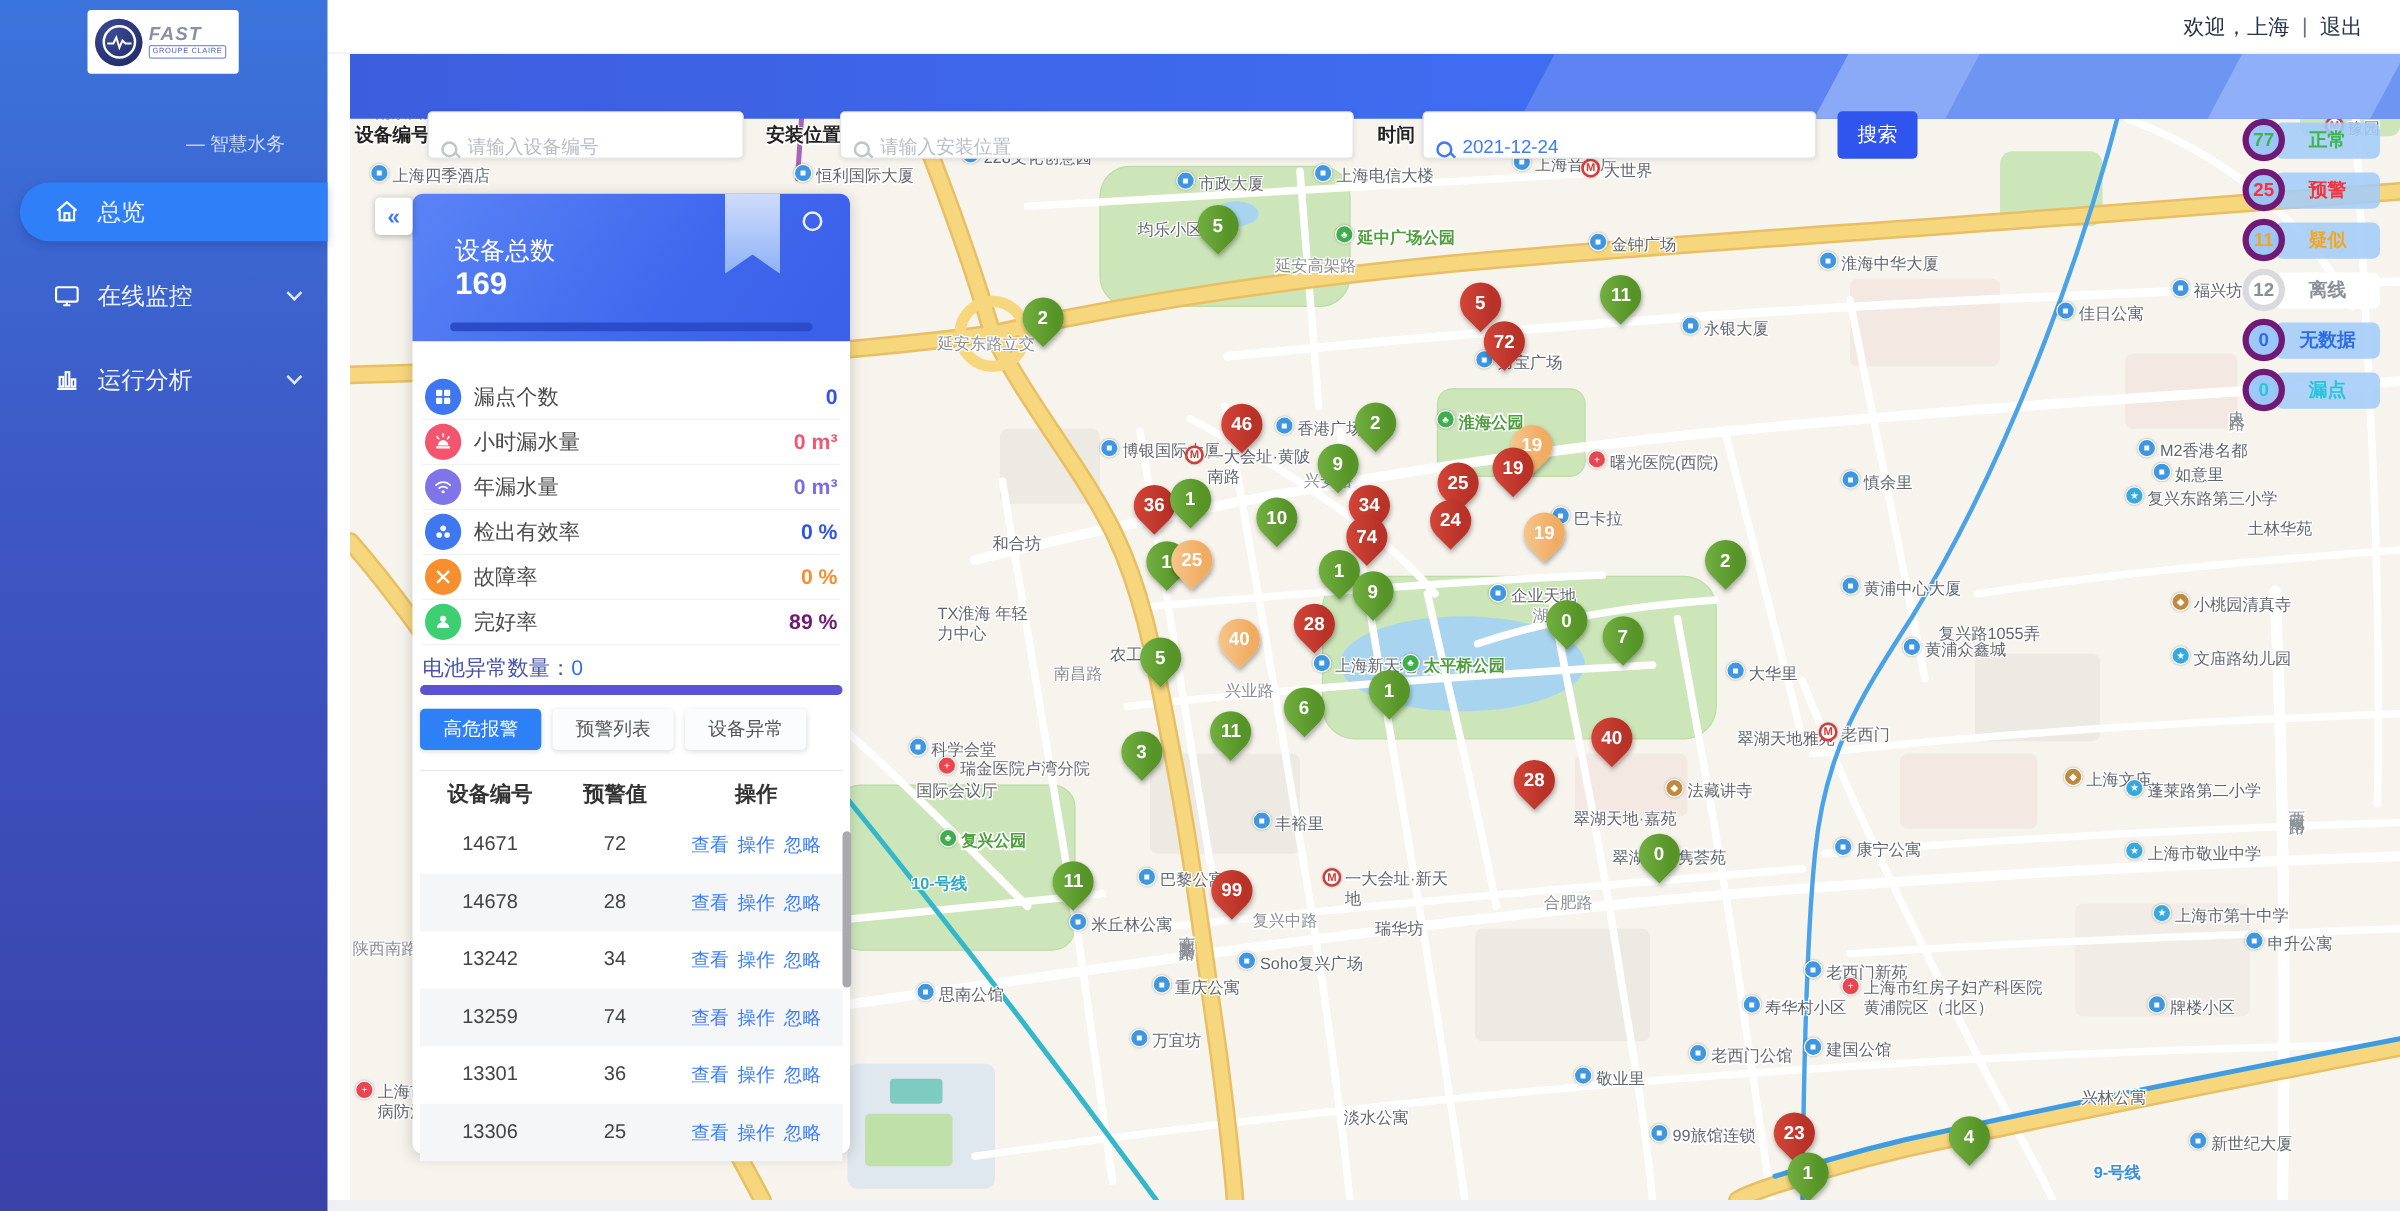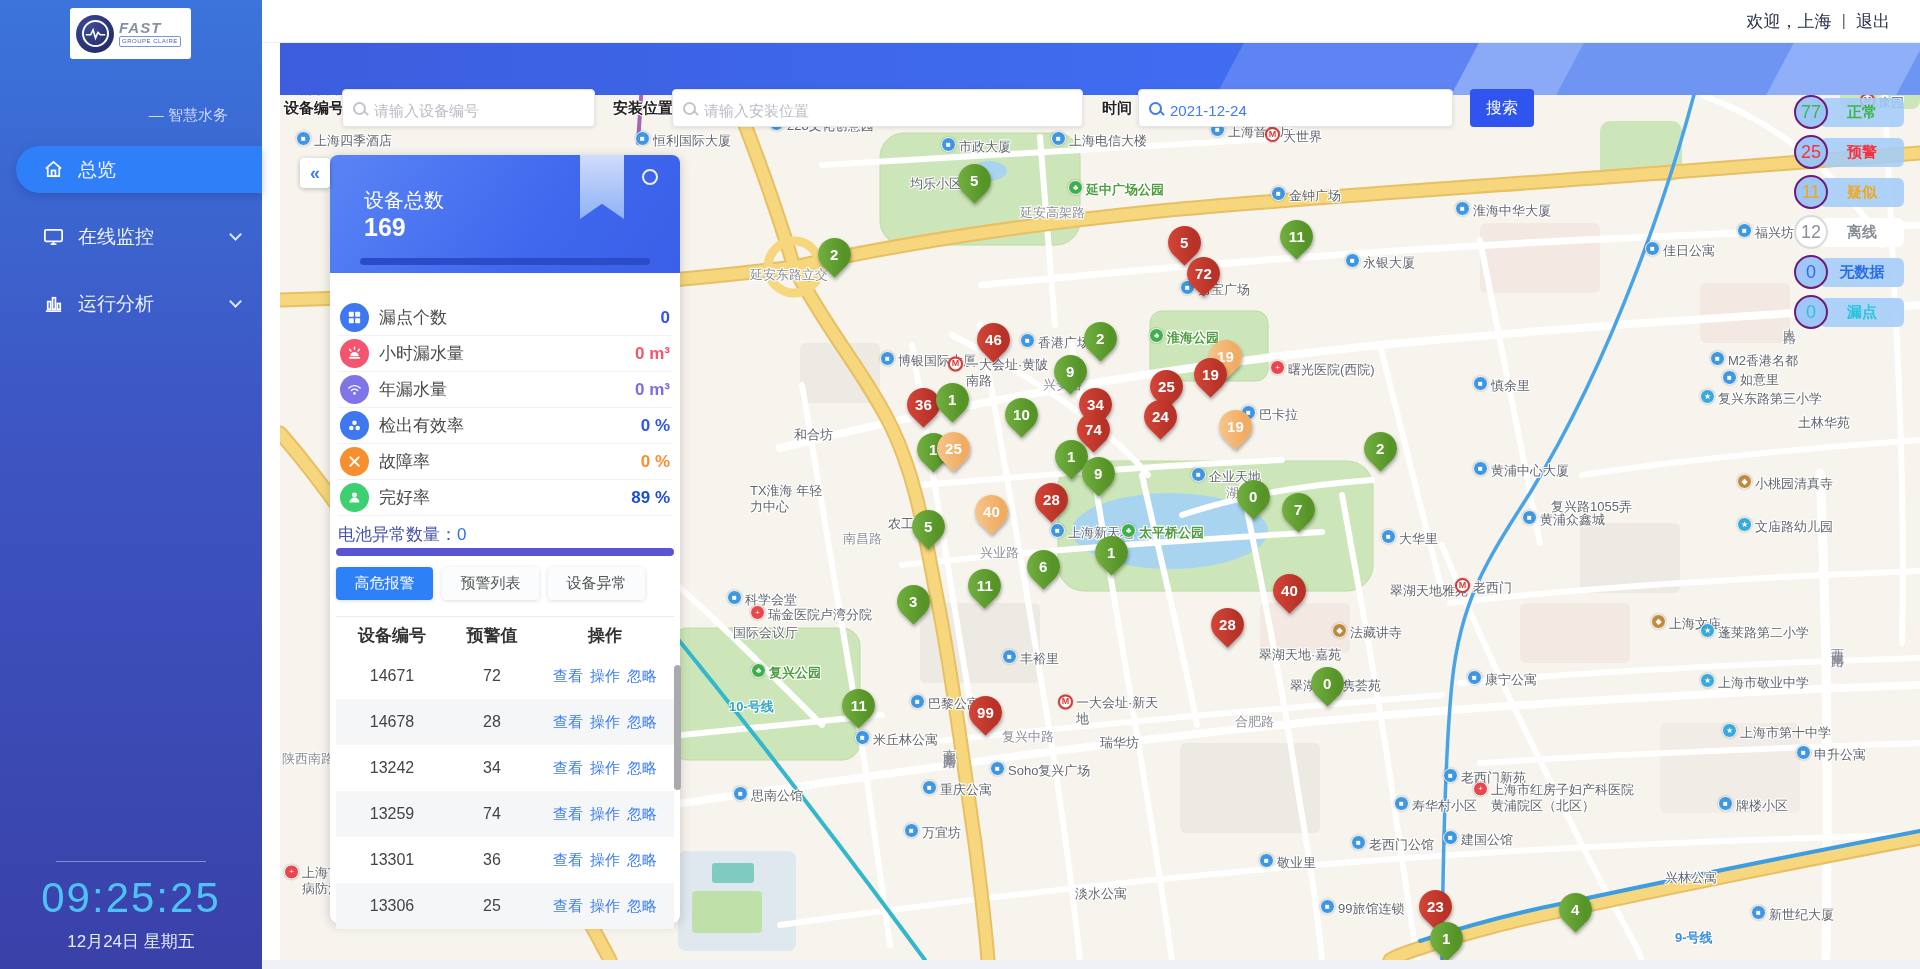--- a/index.html
+++ b/index.html
@@ -48,21 +48,21 @@
   .b1 { left:950px; width:250px; background:#5d84f2; }
   .b2 { left:1185px; width:105px; background:#8aa9f6; }
   .b3 { left:1275px; width:400px; background:#6f95f3; }
   .b4 { left:1500px; width:130px; background:#8fb0f8; }
 
   
   .search-row { position:absolute; left:0; top:0; right:0; height:0; z-index:9; }
   .s-label { position:absolute; top:56px; font-size:15px; font-weight:bold; color:#222;
     text-shadow:1px 0 #fff,-1px 0 #fff,0 1px #fff,0 -1px #fff,1px 1px #fff,-1px -1px #fff; }
   .s-input { position:absolute; top:46px; height:38px; background:#fff; border:1px solid #e3e5e9; border-radius:4px;
-    box-shadow:0 1px 4px rgba(0,0,0,.10); display:flex; align-items:flex-start; padding:12px 10px; gap:8px; }
+    box-shadow:0 1px 4px rgba(0,0,0,.10); display:flex; align-items:flex-end; padding:0 10px; gap:8px; }
   .s-input input { border:none; outline:none; flex:1; font-size:15px; color:#333; background:transparent; font-family:inherit; }
   .s-input input::placeholder { color:#b9bdc6; }
   .s-input.time input { color:#3f7bf5; }
   .mag { width:13px; height:13px; border:2px solid #c0c4cc; border-radius:50%; position:relative; flex:none; }
   .mag::after { content:""; position:absolute; width:6px; height:2px; background:#c0c4cc; transform:rotate(45deg); right:-5px; bottom:-1px; }
   .s-input.time .mag { border-color:#3f7bf5; } .s-input.time .mag::after { background:#3f7bf5; }
   .search-btn { position:absolute; top:46px; left:1190px; width:64px; height:38px; background:#2f55ee; color:#fff;
     font-size:16px; border:none; border-radius:4px; cursor:pointer; z-index:9; font-family:inherit; }
 
   
@@ -81,22 +81,22 @@
   .marker { position:absolute; width:33px; height:33px; border-radius:50% 50% 50% 0; transform:rotate(-45deg);
     display:flex; align-items:center; justify-content:center; z-index:5; cursor:pointer;
     box-shadow:-1px 2px 4px rgba(0,0,0,.35); }
   .marker .mv { transform:rotate(45deg); color:#fff; font-weight:bold; font-size:15px; }
   .m-normal  { background:linear-gradient(135deg,#7ab648 0%,#569427 70%); }
   .m-alarm   { background:linear-gradient(135deg,#da4a3c 0%,#b83228 70%); }
   .m-suspect { background:linear-gradient(135deg,#f8cb95 0%,#f0ac62 70%); }
 
   
   .lg-item { position:absolute; right:16px; display:flex; align-items:center; z-index:10; cursor:pointer; }
-  .lg-circle { width:34px; height:34px; border-radius:50%; background:rgba(150,195,247,.92); border:2px solid #701a75;
-    display:flex; align-items:center; justify-content:center; font-size:18px; font-weight:normal; z-index:2; }
+  .lg-circle { width:34px; height:34px; border-radius:50%; background:rgba(150,195,247,.92); border:5px solid #701a75;
+    display:flex; align-items:center; justify-content:center; font-size:15px; font-weight:bold; z-index:2; }
   .lg-pill { margin-left:-8px; min-width:84px; text-align:center; padding:5px 10px; border-radius:6px;
     background:rgba(163,204,248,.88); font-size:15px; font-weight:bold; }
   .lg-white .lg-circle { background:#fff; border-color:#d8dade; }
   .lg-white .lg-pill { background:rgba(255,255,255,.96); }
 
   
   .collapse-btn { position:absolute; left:20px; top:115px; width:30px; height:30px; background:#fff; border-radius:4px;
     box-shadow:0 1px 5px rgba(0,0,0,.25); display:flex; align-items:center; justify-content:center;
     color:#3b7cf6; font-size:18px; font-weight:bold; z-index:21; cursor:pointer; }
 
@@ -191,25 +191,20 @@
               <line x1="4" y1="20" x2="20" y2="20"></line>
               <rect x="6" y="10" width="3" height="8"></rect>
               <rect x="11" y="6" width="3" height="12"></rect>
               <rect x="16" y="12" width="3" height="6"></rect>
             </svg>
           </span>
     <span class="mi-label">运行分析</span>
     <span class="mi-chev"></span>
   </div>
       </div>
-    <div class="clock">
-      <div class="clock-line"></div>
-      <div class="clock-time">09:25:25</div>
-      <div class="clock-date">12月24日 星期五</div>
-    </div>
   </div>
 
   <div id="topbar">
     <span>欢迎，上海</span>
     <span class="sep">|</span>
     <span class="logout">退出</span>
   </div>
 
   <div id="map">
     <svg class="base" width="1640" height="917" viewBox="0 0 1640 917">
@@ -919,21 +914,21 @@
     <span class="st-val" style="color: rgb(247, 143, 46);">0 %</span>
   </div>
           <div class="stat-row">
     <span class="st-ic" style="background: rgb(62, 207, 115);">
               <svg viewBox="0 0 24 24" fill="#fff">
                 <circle cx="12" cy="8.5" r="3.5"></circle>
                 <path d="M5 19a7 7 0 0 1 14 0z"></path>
               </svg>
             </span>
     <span class="st-label">完好率</span>
-    <span class="st-val" style="color: #1d4ed8;">89 %</span>
+    <span class="st-val" style="color: #701a75;">89 %</span>
   </div>
         </div>
       <div class="battery">
         <span>电池异常数量：</span><b>0</b>
       </div>
       <div class="battery-bar"></div>
       <div id="tabs">
           <div class="tab active">高危报警</div>
           <div class="tab">预警列表</div>
           <div class="tab">设备异常</div>

